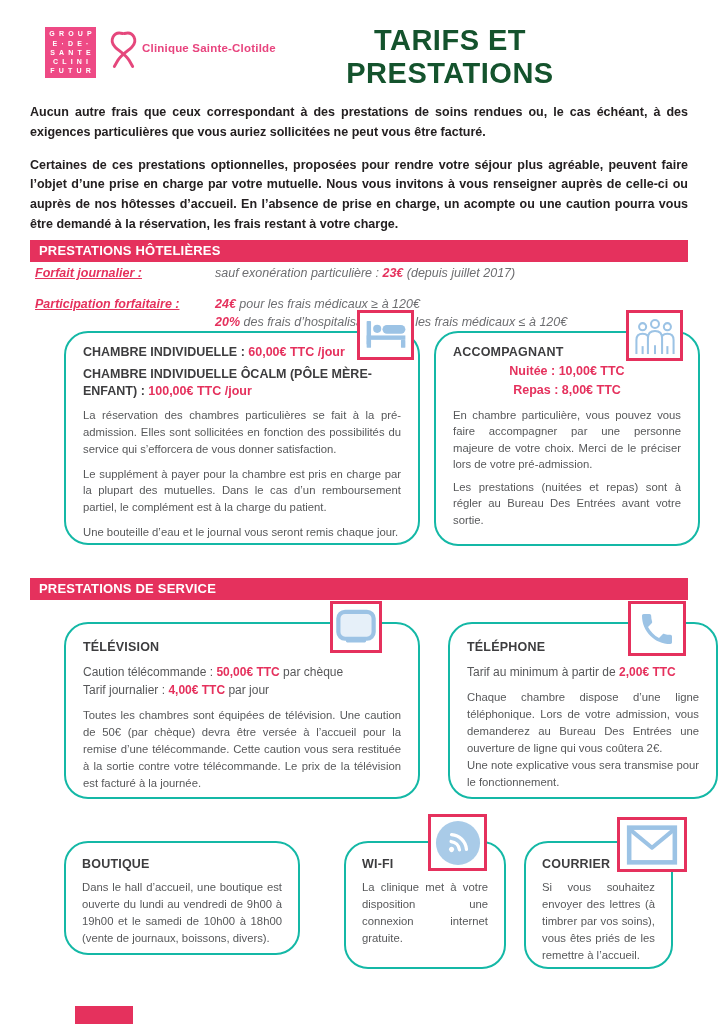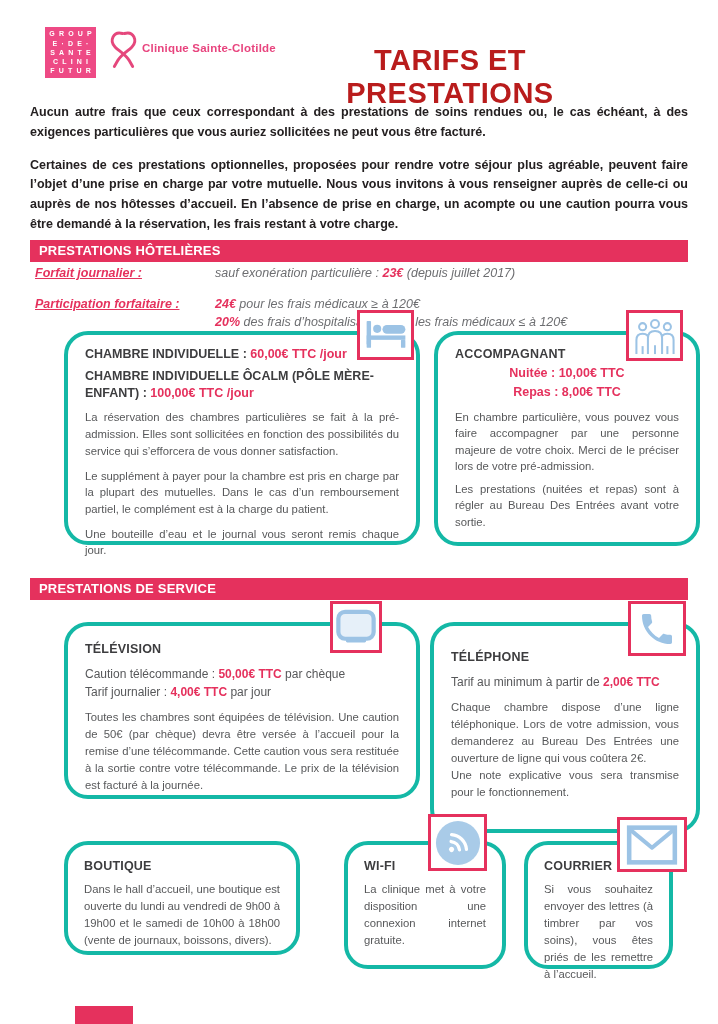--- a/index.html
+++ b/index.html
@@ -5,57 +5,57 @@
   html,body{margin:0;padding:0;background:#fff;}
   body{font-family:"Liberation Sans",sans-serif;}
   .page{position:relative;width:718px;height:1024px;background:#fff;overflow:hidden;}
 
   
   .logo-square{position:absolute;left:45px;top:27px;width:51px;height:51px;background:#ee4a85;
     display:flex;flex-direction:column;align-items:center;justify-content:center;}
   .logo-row{color:#fff;font-size:7px;font-weight:bold;letter-spacing:4.2px;margin-right:-4.2px;line-height:9.2px;}
   .ribbon{position:absolute;left:107px;top:29px;width:33px;height:42px;}
   .clinic-name{position:absolute;left:142px;top:42px;font-size:11.5px;color:#e8447e;font-weight:600;letter-spacing:0.2px;}
-  .doc-title{position:absolute;left:330px;top:24px;width:240px;text-align:center;color:#b91c1c;
-    font-weight:800;font-size:29px;line-height:33px;letter-spacing:0.5px;margin-top:20px;}
+  .doc-title{position:absolute;left:330px;top:24px;width:240px;text-align:center;color:#14532d;
+    font-weight:800;font-size:29px;line-height:33px;letter-spacing:0.5px;}
 
   
   .intro{position:absolute;left:30px;top:103px;width:658px;}
   .intro p{margin:0 0 13px;font-size:12.5px;font-weight:bold;color:#242021;line-height:1.58;text-align:justify;}
 
   
   .banner{position:absolute;left:30px;width:658px;height:22px;background:#e5315d;color:#fff;
     font-weight:bold;font-size:13px;line-height:22px;padding-left:9px;box-sizing:border-box;letter-spacing:0.2px;}
   #banner-hotel{top:240px;}
   #banner-service{top:578px;}
 
   
   .tariff-label{position:absolute;left:35px;color:#e5315d;font-weight:bold;font-style:italic;font-size:12.5px;text-decoration:underline;}
   .tariff-value{position:absolute;left:215px;color:#6d6e71;font-style:italic;font-size:12.5px;}
   .pv{color:#e5315d;font-weight:bold;}
   #forfait-label,#forfait-value{top:266px;}
   #participation-label,#participation-value1{top:297px;}
   #participation-value2{top:315px;}
 
   
-  .box{position:absolute;border:4px solid #14b8a6;border-radius:24px;background:#fff;box-sizing:border-box;}
+  .box{position:absolute;border:2px solid #14b8a6;border-radius:24px;background:#fff;box-sizing:border-box;}
   .box h3{margin:0;font-size:12.5px;color:#3d3d3f;letter-spacing:0.2px;font-weight:bold;}
   .box .body{font-size:11.3px;color:#57585a;line-height:1.5;text-align:justify;margin:8px 0 0;}
   .line-title{font-size:12.5px;font-weight:bold;color:#3d3d3f;line-height:16.8px;margin:0;}
   .mt5{margin-top:5px;}
   .price-line{text-align:center;color:#e5315d;font-weight:bold;font-size:12.5px;line-height:19px;}
   .fee-line{font-size:12px;color:#57585a;line-height:18px;}
   .fees{margin-top:9px;}
 
   #box-chambre{left:64px;top:331px;width:356px;height:214px;padding:11px 17px;}
   #box-chambre .body{line-height:1.48;}
   #box-accomp{left:434px;top:331px;width:266px;height:215px;padding:12px 17px;}
   #box-accomp .body{line-height:1.44;margin-top:7px;}
   #box-tv{left:64px;top:622px;width:356px;height:177px;padding:16px 17px;}
-  #box-tel{left:430px;top:622px;width:270px;height:211px;padding:24px 17px;}
+  #box-tel{left:448px;top:622px;width:270px;height:177px;padding:16px 17px;}
   #box-tel .body.tight{margin-top:0;}
   #box-boutique{left:64px;top:841px;width:236px;height:114px;padding:14px 16px;}
   #box-wifi{left:344px;top:841px;width:162px;height:128px;padding:14px 16px;}
   #box-courrier{left:524px;top:841px;width:149px;height:128px;padding:14px 16px;}
 
   
   .badge{position:absolute;background:#fff;border:3.5px solid #e5315d;display:flex;align-items:center;
     justify-content:center;box-sizing:border-box;z-index:5;}
   #badge-bed{left:357px;top:310px;width:57px;height:50px;}
   #badge-people{left:626px;top:310px;width:57px;height:51px;}

